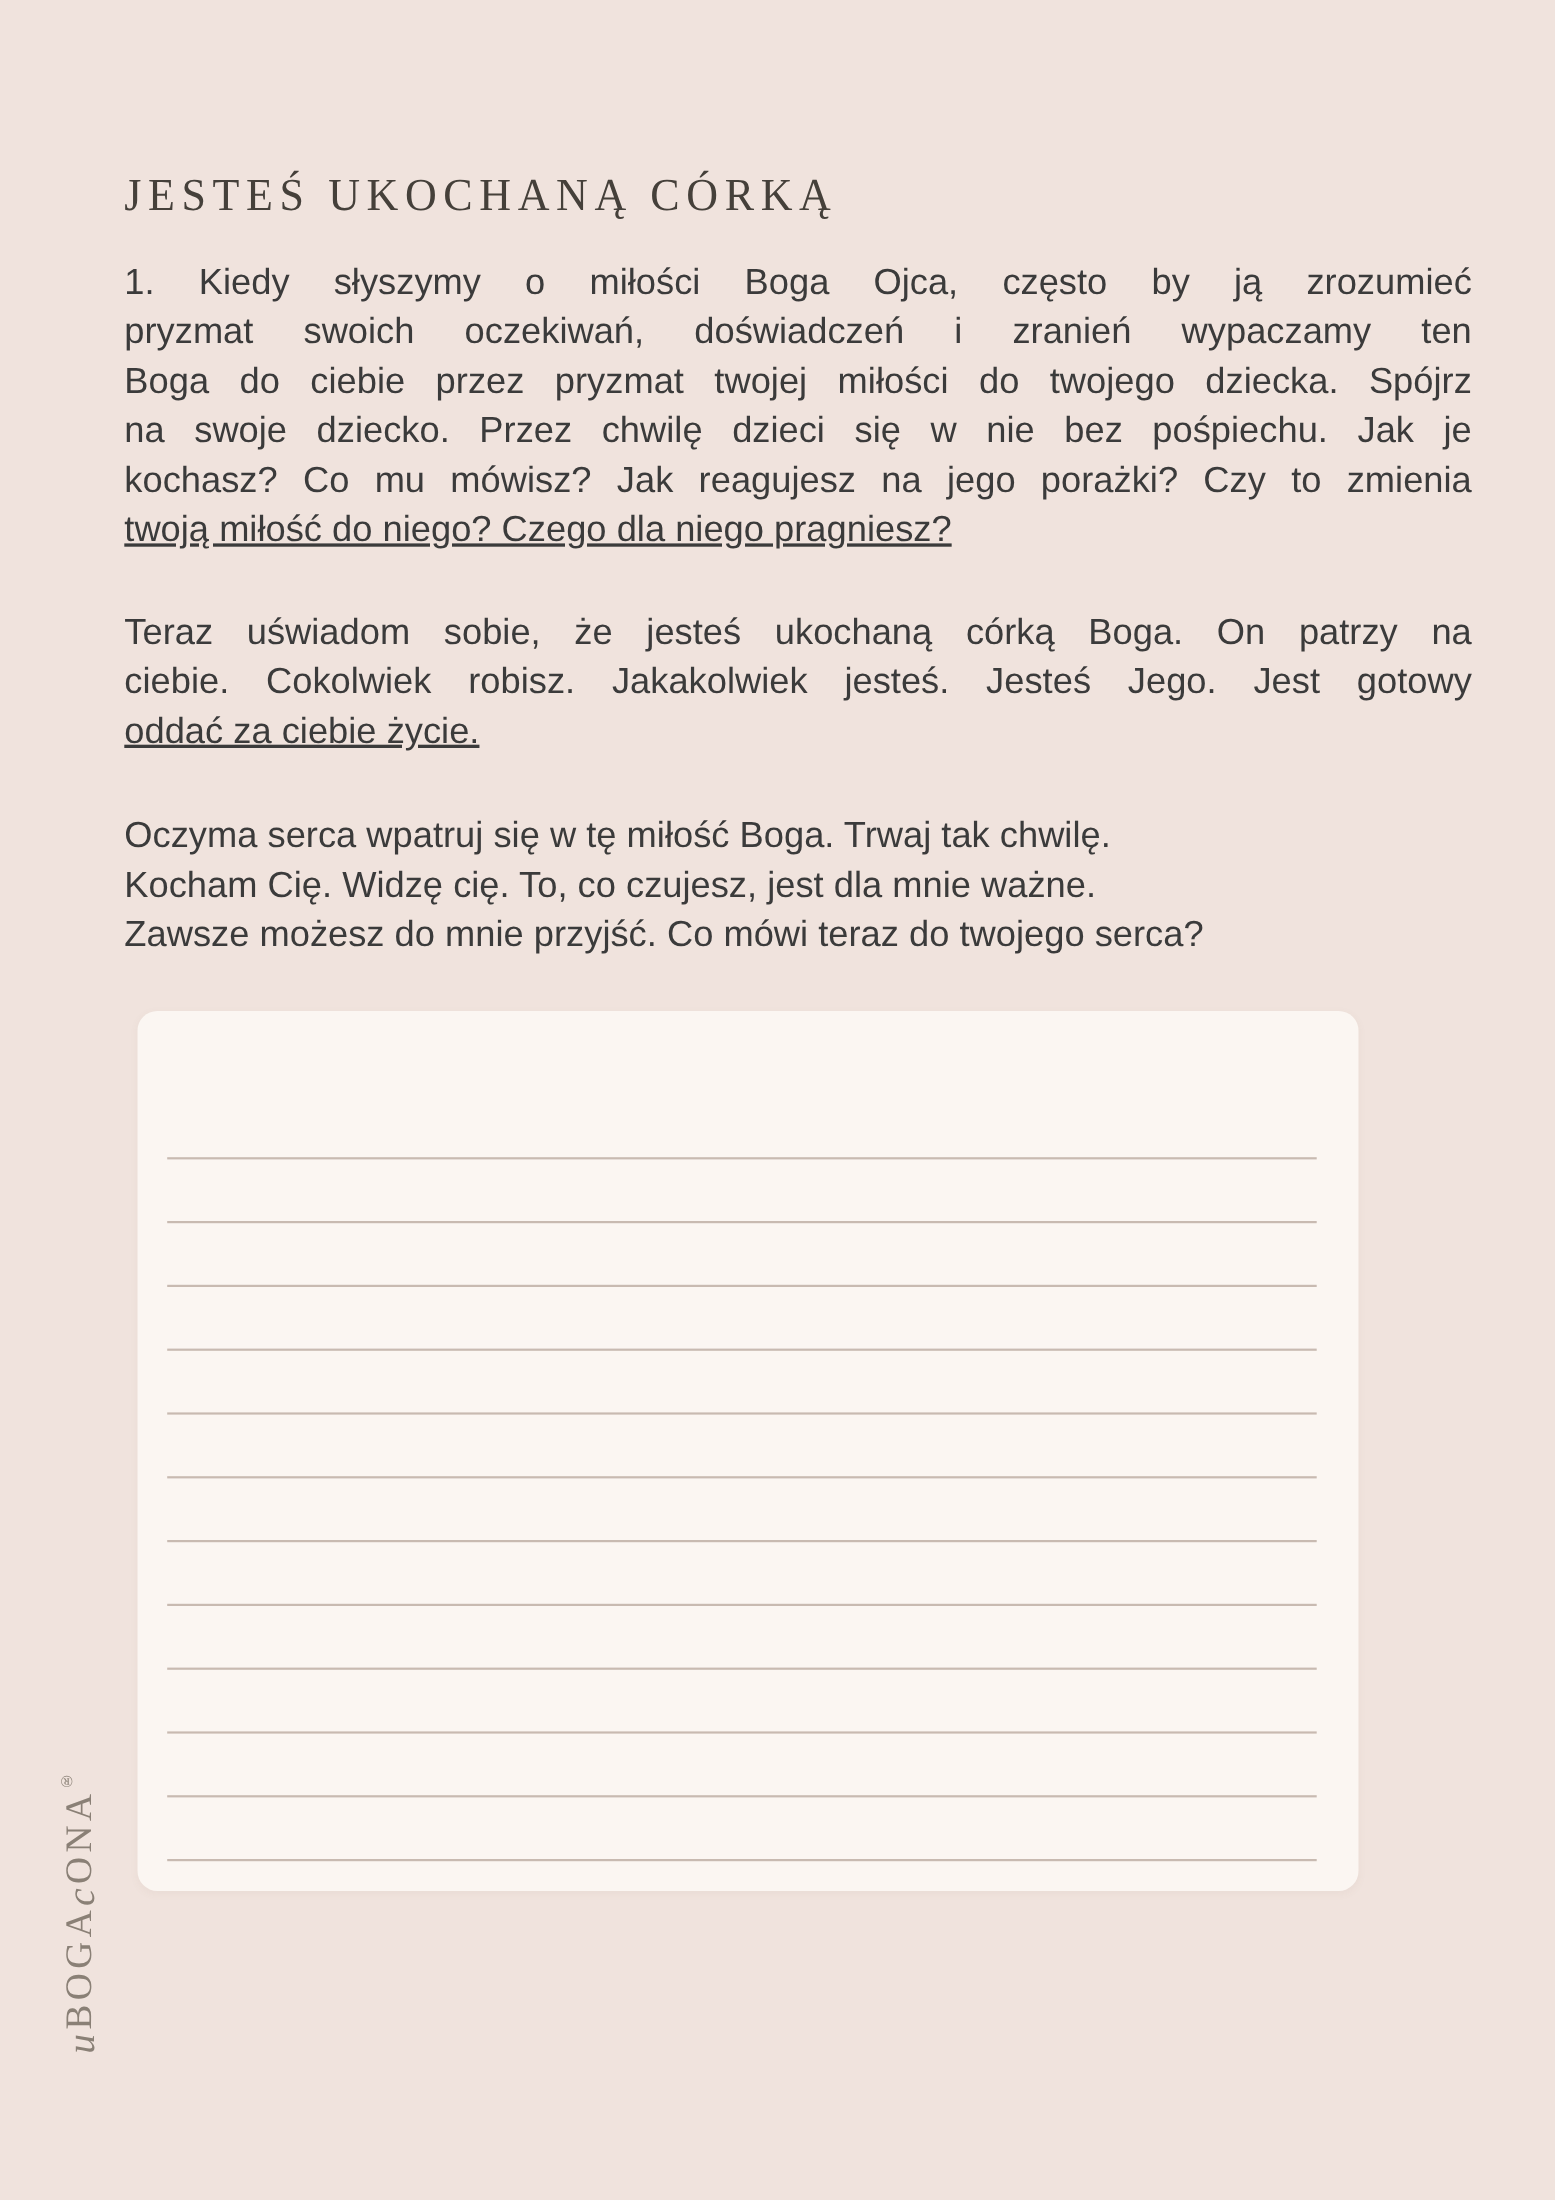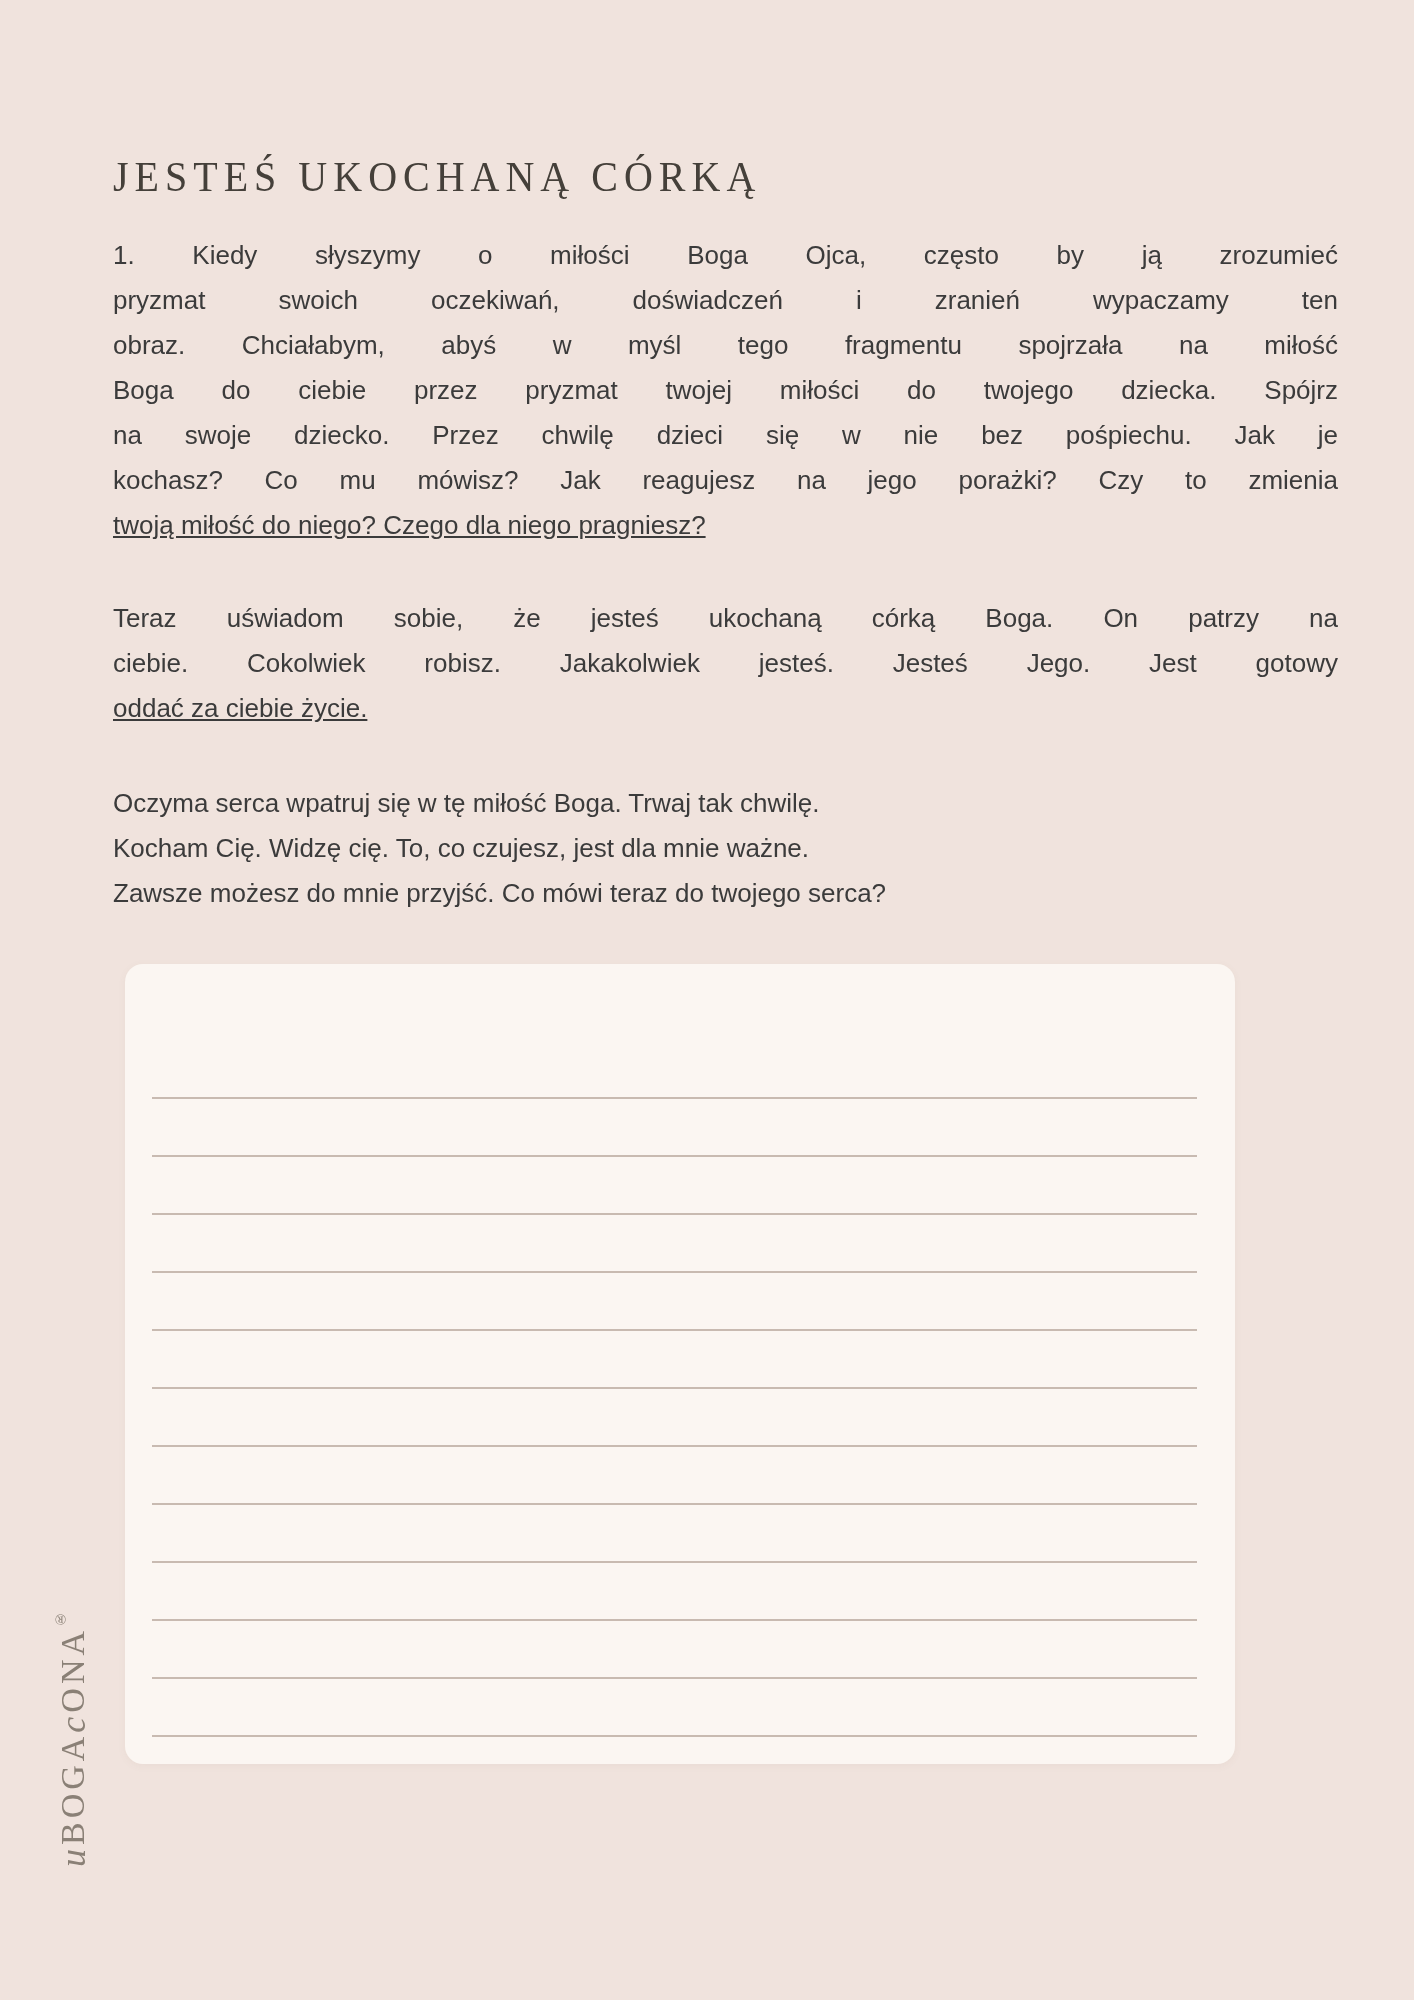--- a/index.html
+++ b/index.html
@@ -31,21 +31,21 @@
     padding-top: 150px;
     font-family: "Liberation Serif", "DejaVu Serif", serif;
     font-weight: 400;
     font-size: 40px;
     letter-spacing: 6px;
     color: var(--heading);
     white-space: nowrap;
     transform-origin: left center;
     transform: scaleY(1.04);
   }
-  .para { font-size: 26px; line-height: 45px; }
+  .para { font-size: 33px; line-height: 45px; }
   .para-1 { margin-top: 36px; }
   .para-2 { margin-top: 48px; }
   .para-3 { margin-top: 50px; }
   .jline  { text-align: justify; text-align-last: justify; }
   .jlast  { text-align: left; text-decoration: underline; }
   .lline  { text-align: left; }
   .notes {
     margin-top: 48px;
     margin-left: 12px;
     width: 1110px;
@@ -88,21 +88,20 @@
 </head>
 <body>
 
 <div class="content">
 
   <h1 class="heading">JESTEŚ UKOCHANĄ CÓRKĄ</h1>
 
   <div class="para para-1">
     <div class="jline">1. Kiedy słyszymy o miłości Boga Ojca, często by ją zrozumieć</div>
     <div class="jline">pryzmat swoich oczekiwań, doświadczeń i zranień wypaczamy ten</div>
-    <div class="jline">obraz. Chciałabym, abyś w myśl tego fragmentu spojrzała na miłość</div>
     <div class="jline">Boga do ciebie przez pryzmat twojej miłości do twojego dziecka. Spójrz</div>
     <div class="jline">na swoje dziecko. Przez chwilę dzieci się w nie bez pośpiechu. Jak je</div>
     <div class="jline">kochasz? Co mu mówisz? Jak reagujesz na jego porażki? Czy to zmienia</div>
     <div class="jlast">twoją miłość do niego? Czego dla niego pragniesz?</div>
   </div>
 
   <div class="para para-2">
     <div class="jline">Teraz uświadom sobie, że jesteś ukochaną córką Boga. On patrzy na</div>
     <div class="jline">ciebie. Cokolwiek robisz. Jakakolwiek jesteś. Jesteś Jego. Jest gotowy</div>
     <div class="jlast">oddać za ciebie życie.</div>

